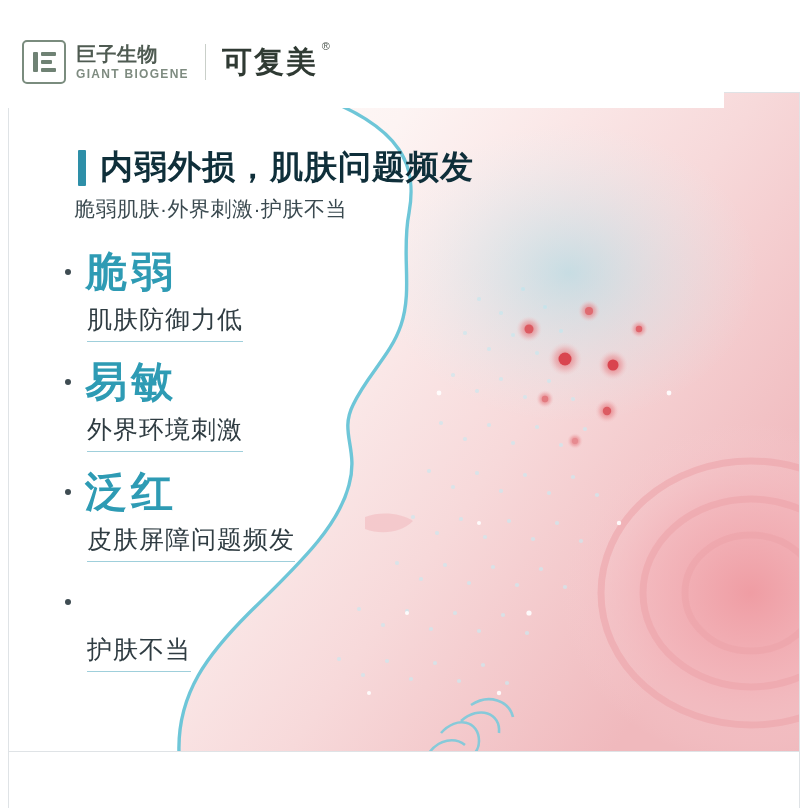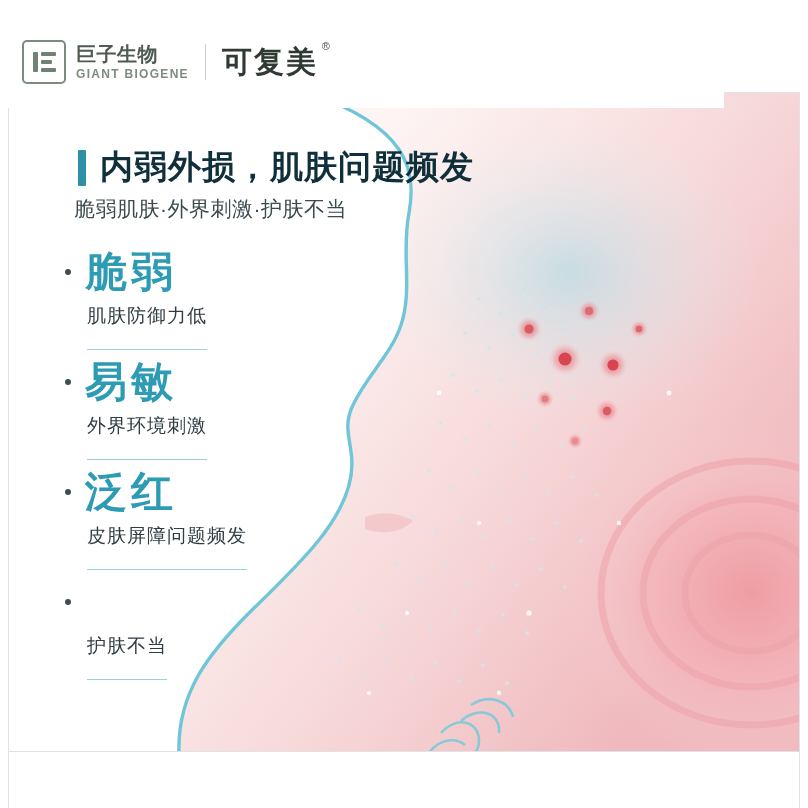--- a/index.html
+++ b/index.html
@@ -184,24 +184,24 @@
     left: 22px; top: -4px;
     font-size: 42px;
     font-weight: 700;
     color: #2e9bb4;
     letter-spacing: 4px;
     line-height: 1.2;
   }
   .item-desc {
     position: absolute;
     left: 24px; top: 52px;
-    font-size: 19px;
+    font-size: 25px;
     color: #2f3c42;
     letter-spacing: 1px;
-    padding-bottom: 20px;
+    padding-bottom: 5px;
     border-bottom: 1.5px solid #9fcfdb;
     display: inline-block;
     white-space: nowrap;
   }
 </style>
 </head>
 <body>
 
 <div class="poster">
 

